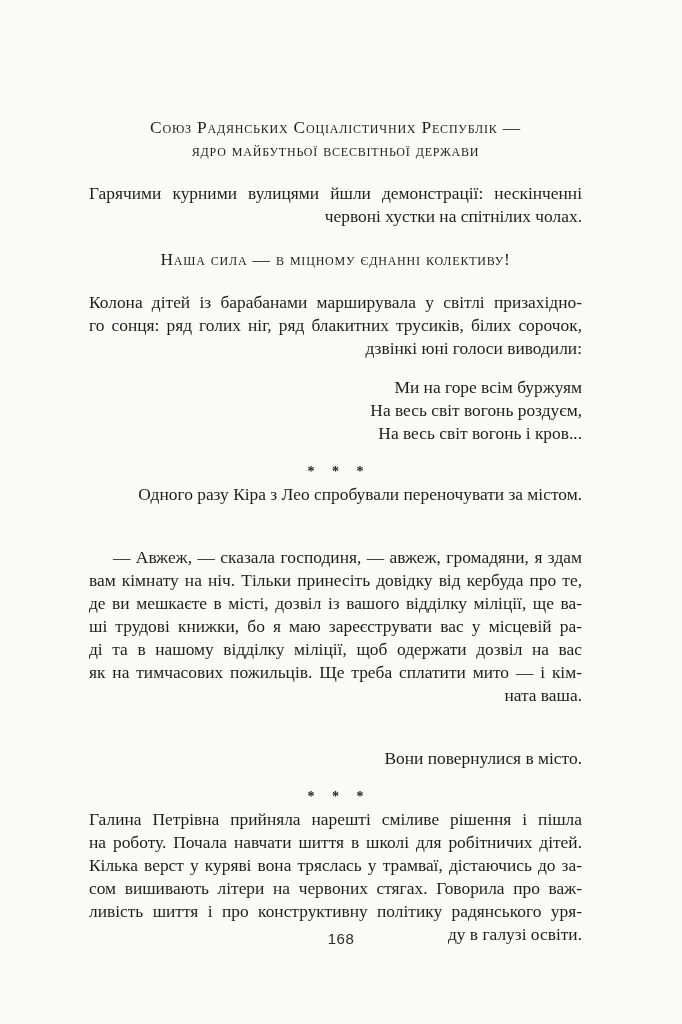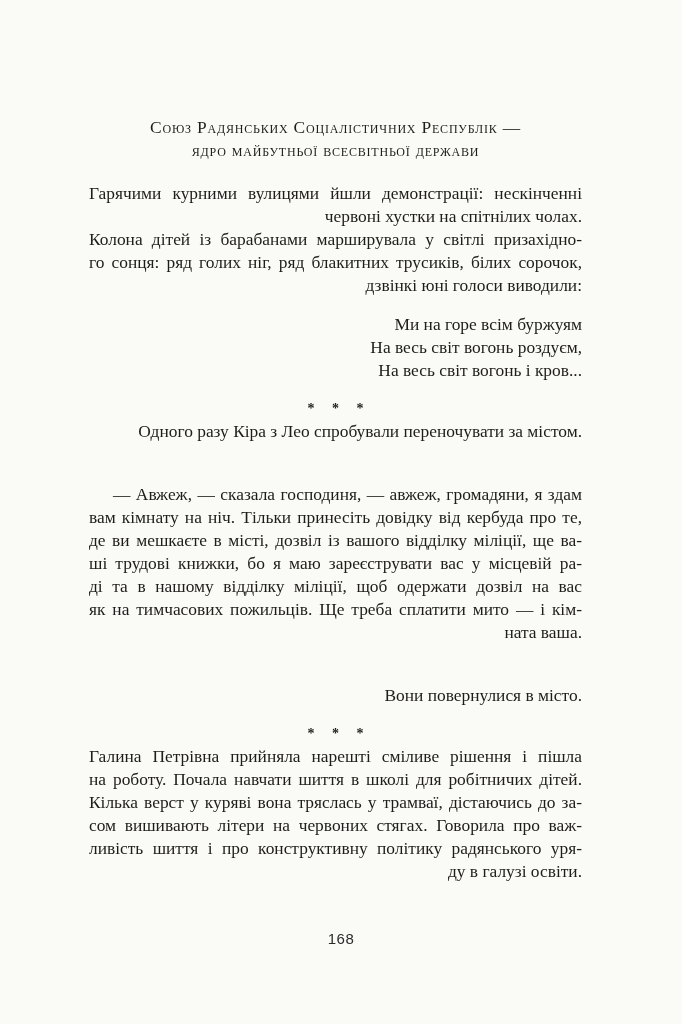--- a/index.html
+++ b/index.html
@@ -83,20 +83,23 @@
 <div class="page" style="background: rgb(250, 250, 247); color: rgb(30, 29, 27);">
   <div class="content">
       <div class="block block-heading">
         <div class="line">Союз Радянських Соціалістичних Республік —</div>
         <div class="line">ядро майбутньої всесвітньої держави</div>
       </div>
       <div class="block block-para">
         <div class="line j">Гарячими курними вулицями йшли демонстрації: нескінченні</div>
         <div class="line">червоні хустки на спітнілих чолах.</div>
       </div>
+      <div class="block block-heading">
+        <div class="line">Наша сила — в міцному єднанні колективу!</div>
+      </div>
       <div class="block block-para">
         <div class="line j">Колона дітей із барабанами марширувала у світлі призахідно-</div>
         <div class="line j">го сонця: ряд голих ніг, ряд блакитних трусиків, білих сорочок,</div>
         <div class="line">дзвінкі юні голоси виводили:</div>
       </div>
       <div class="block block-verse">
         <div class="line">Ми на горе всім буржуям</div>
         <div class="line">На весь світ вогонь роздуєм,</div>
         <div class="line">На весь світ вогонь і кров...</div>
       </div>

